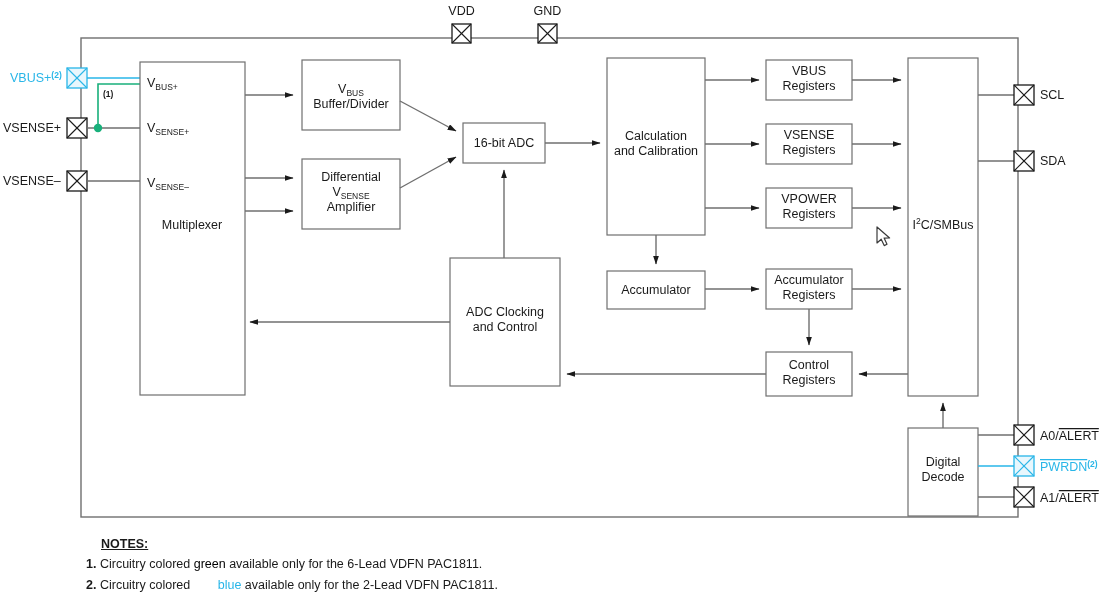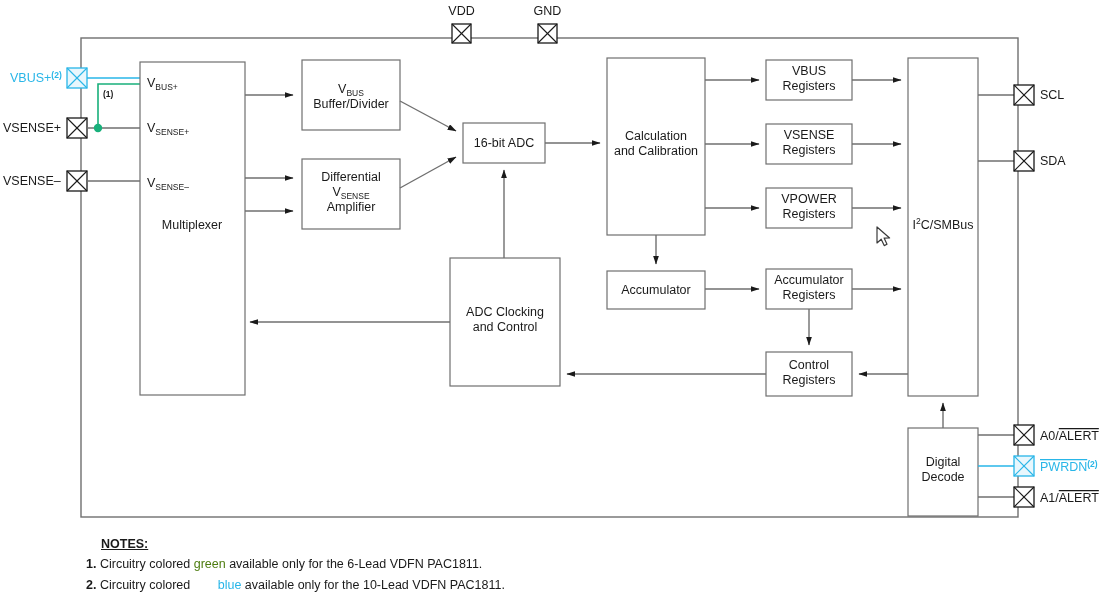--- a/index.html
+++ b/index.html
@@ -26,21 +26,21 @@
   .sub{font-size:8.5px;}
   .sup{font-size:8.5px;}
   .tiny{font-size:8.5px;fill:#1a1a1a;}
   .notes{
     position:absolute;left:86px;top:534px;width:980px;
     font-size:12.5px;line-height:20px;color:#1a1a1a;
   }
   .notes .hdr{font-weight:bold;text-decoration:underline;padding-left:15px;}
   .notes .row{margin-bottom:1px;}
   .notes .num{font-weight:bold;}
-  .g-word{color:#4d7c0f;}
+  .g-word{color:#000000;}
   .b-word{color:#29b6e8;padding-left:24px;}
   .cursor{position:absolute;pointer-events:none;}
 </style>
 </head>
 <body>
 
 <svg id="diagram" viewBox="0 0 1100 599">
   <defs>
     <marker id="arr" markerWidth="9" markerHeight="9" refX="8.4" refY="3" orient="auto" markerUnits="userSpaceOnUse">
       <path d="M0,0 L9,3 L0,6 z" fill="#1a1a1a"></path>
@@ -216,19 +216,19 @@
 </svg>
 
 <div class="notes">
   <div class="hdr">NOTES:</div>
   <div class="row">
     <span class="num">1.</span>
     <span>Circuitry colored </span><span class="g-word">green</span><span> available only for the 6-Lead VDFN PAC1811.</span>
   </div>
   <div class="row">
     <span class="num">2.</span>
-    <span>Circuitry colored </span><span class="b-word">blue</span><span> available only for the 10-Lead VDFN PAC1811.</span>
+    <span>Circuitry colored </span><span class="b-word">blue</span><span> available only for the 2-Lead VDFN PAC1811.</span>
   </div>
 </div>
 
 <svg class="cursor" id="mouse-cursor" width="18" height="24" style="left: 876px; top: 226px;">
   <path d="M1,1 L1,17 L5.2,13.2 L8.2,19.6 L11,18.3 L8.1,12.1 L13.6,12.0 Z" fill="#ffffff" stroke="#3a3a3a" stroke-width="1.2" stroke-linejoin="round"></path>
 </svg>
 
 </body></html>

